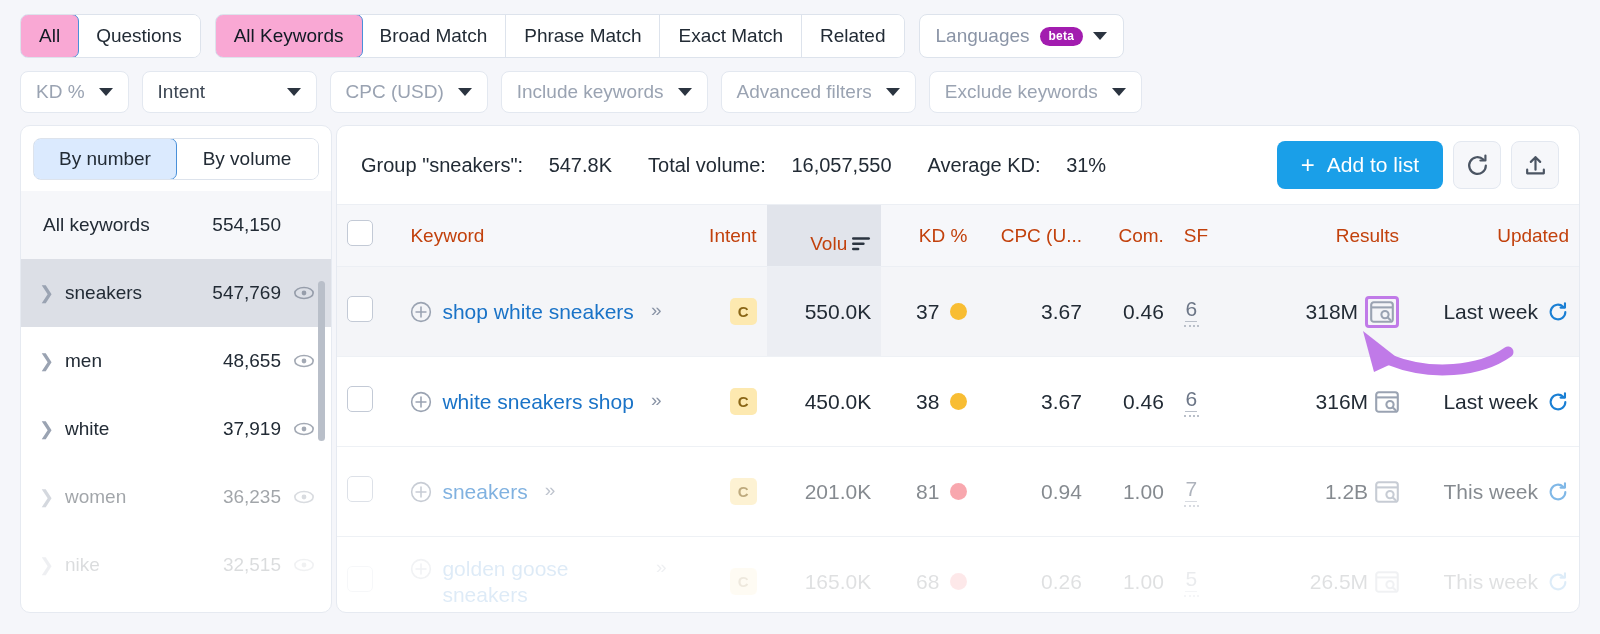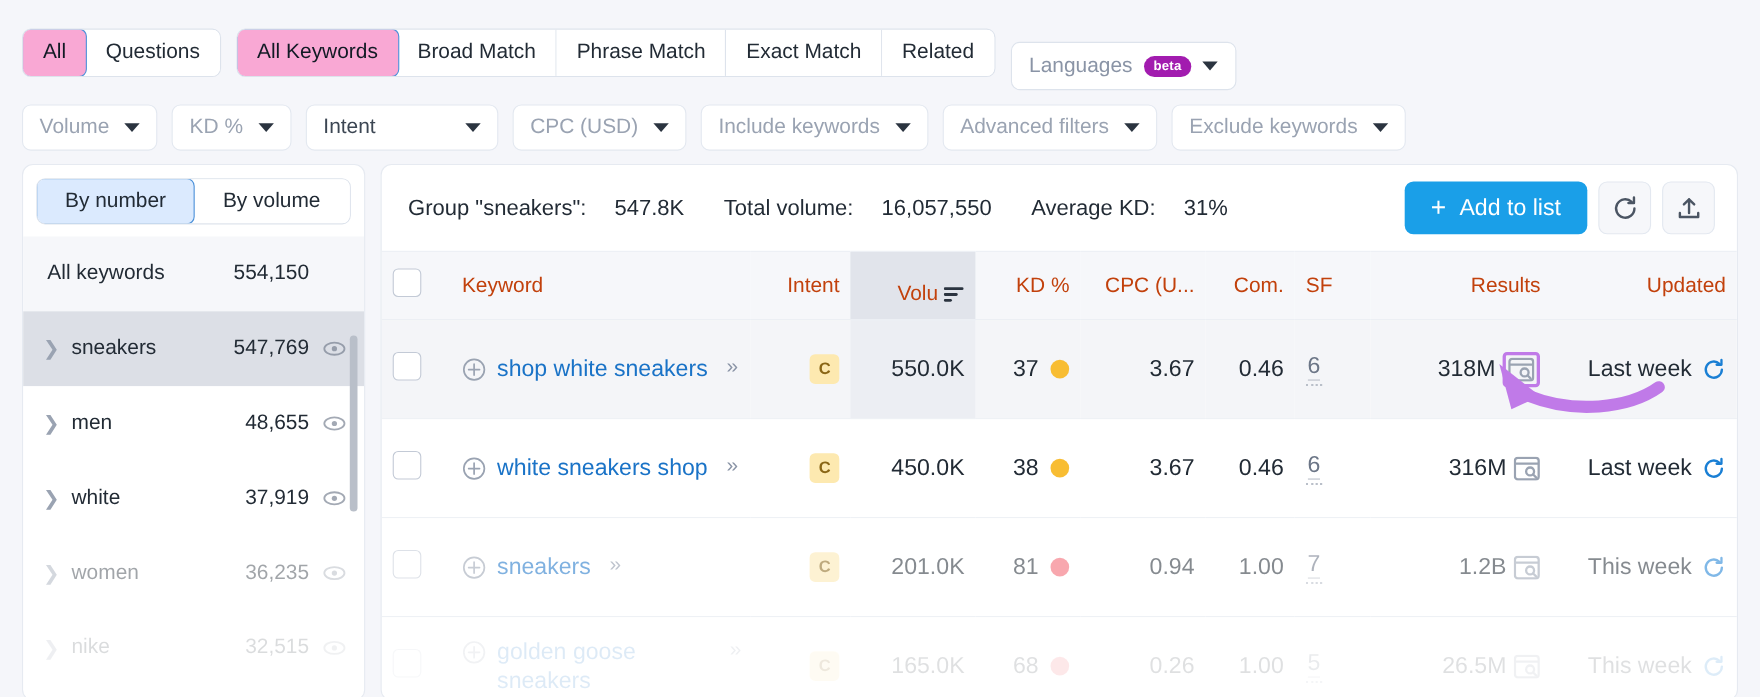--- a/index.html
+++ b/index.html
@@ -46,21 +46,20 @@
 
   .langbtn {
     display: flex; align-items: center; gap: 10px;
     height: 44px; padding: 0 16px;
     background: #fff;
     border: 1px solid #dde3ec;
     border-radius: 8px;
     font-size: 19px;
     color: #8a94a6;
     cursor: pointer;
-    margin-top: 24px;
   }
   .beta {
     background: #a21caf; color: #fff;
     font-size: 12px; font-weight: bold;
     border-radius: 10px;
     padding: 3px 9px 4px 9px;
     line-height: 1;
     letter-spacing: .2px;
   }
   .caret { font-size: 13px; color: #222b35; }
@@ -75,21 +74,21 @@
     border-radius: 8px;
     font-size: 19px;
     color: #9aa3b2;
     cursor: pointer;
     white-space: nowrap;
   }
   .filter.dark { color: #3c4653; }
   .filter .caret { color: #222b35; font-size: 13px; }
 
   
-  .body { display: flex; gap: 14px; padding: 12px 20px 0 20px; align-items: flex-start; }
+  .body { display: flex; gap: 4px; padding: 12px 20px 0 20px; align-items: flex-start; }
 
   
   .sidebar {
     width: 312px;
     background: #fff;
     border: 1px solid #e6eaf1;
     border-radius: 10px;
     overflow: hidden;
     position: relative;
     height: 488px;
@@ -280,24 +279,20 @@
     </div>
 
     <div class="langbtn">
       <span>Languages</span>
       <span class="beta">beta</span>
       <span class="caret" style="width: 0px; height: 0px; border-left: 7px solid transparent; border-right: 7px solid transparent; border-top: 8px solid rgb(43, 52, 64); display: inline-block;"></span>
     </div>
   </div>
 
   <div class="filterrow">
-    <div class="filter">
-      <span>Volume</span>
-      <span class="caret" style="width: 0px; height: 0px; border-left: 7px solid transparent; border-right: 7px solid transparent; border-top: 8px solid rgb(43, 52, 64); display: inline-block;"></span>
-    </div>
     <div class="filter">
       <span>KD %</span>
       <span class="caret" style="width: 0px; height: 0px; border-left: 7px solid transparent; border-right: 7px solid transparent; border-top: 8px solid rgb(43, 52, 64); display: inline-block;"></span>
     </div>
     <div class="filter dark" style="min-width:175px">
       <span>Intent</span>
       <span class="caret" style="width: 0px; height: 0px; border-left: 7px solid transparent; border-right: 7px solid transparent; border-top: 8px solid rgb(43, 52, 64); display: inline-block;"></span>
     </div>
     <div class="filter">
       <span>CPC (USD)</span>

